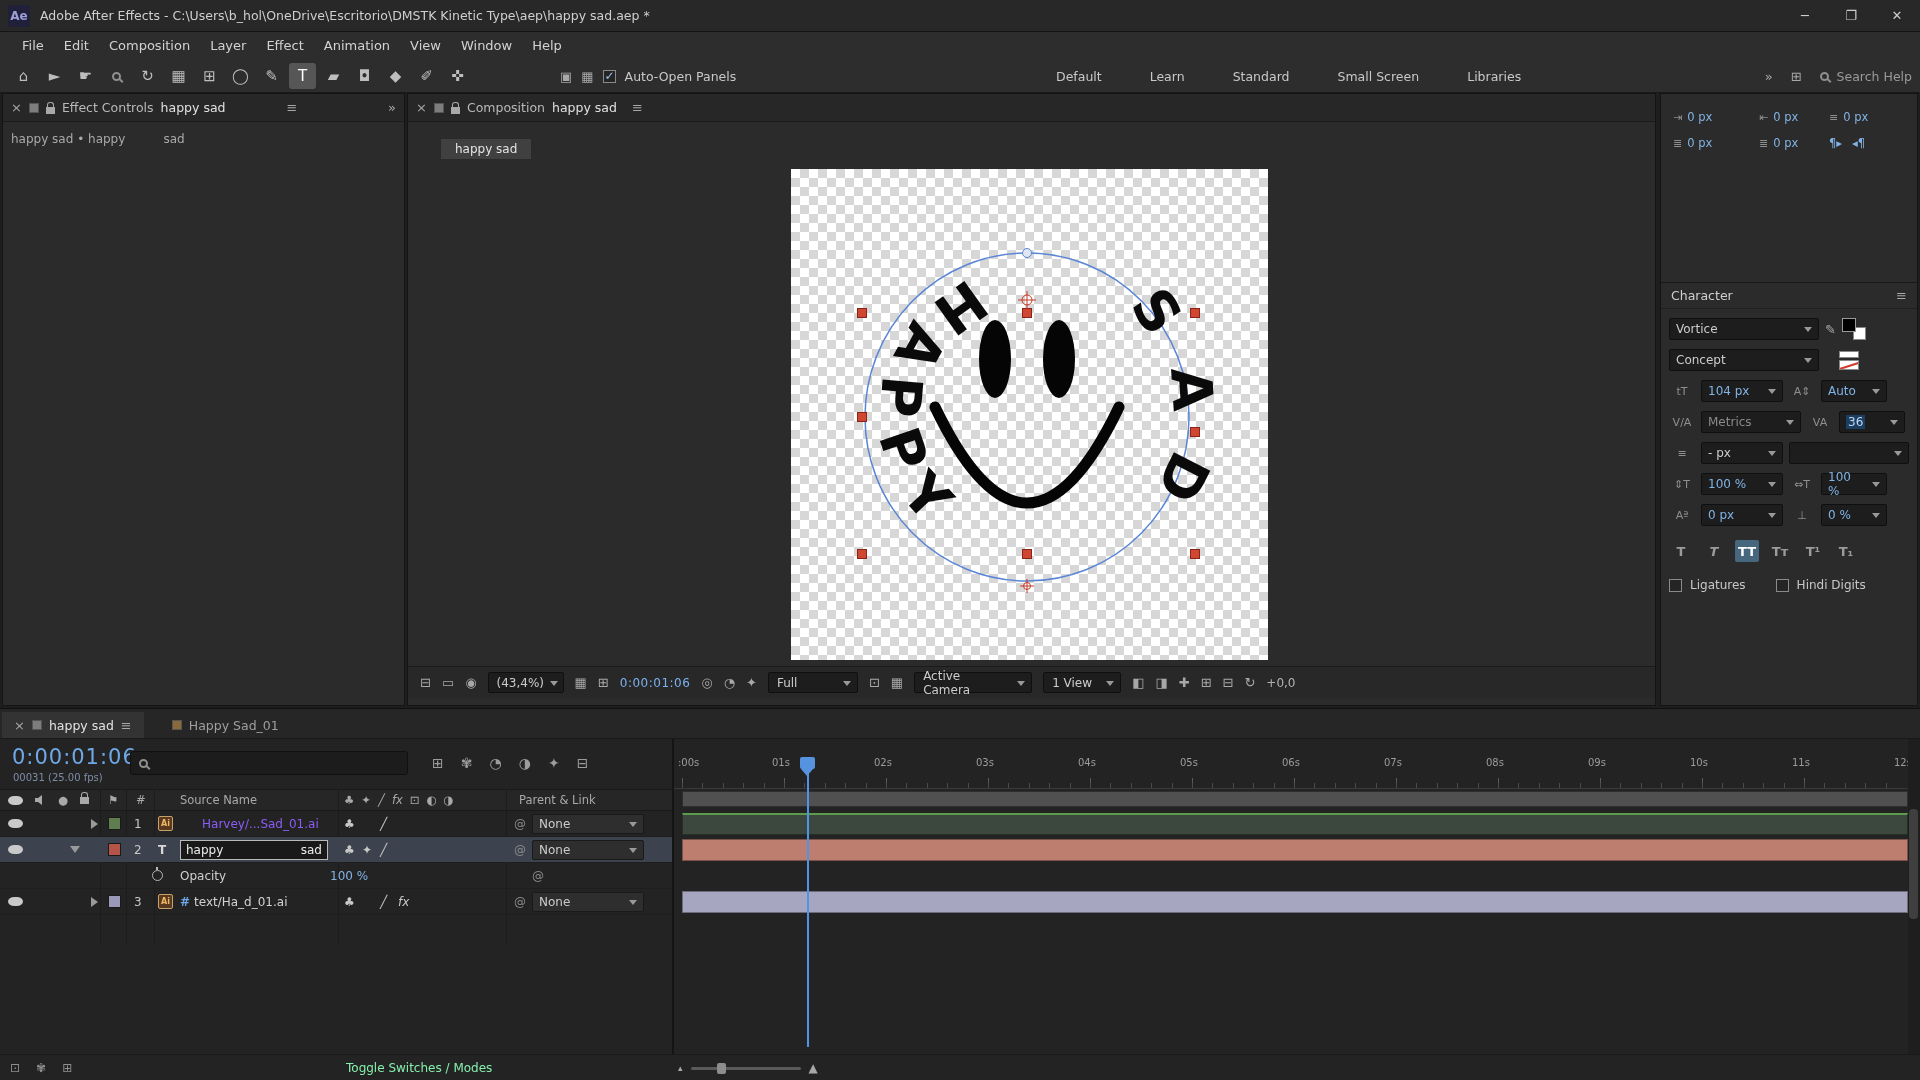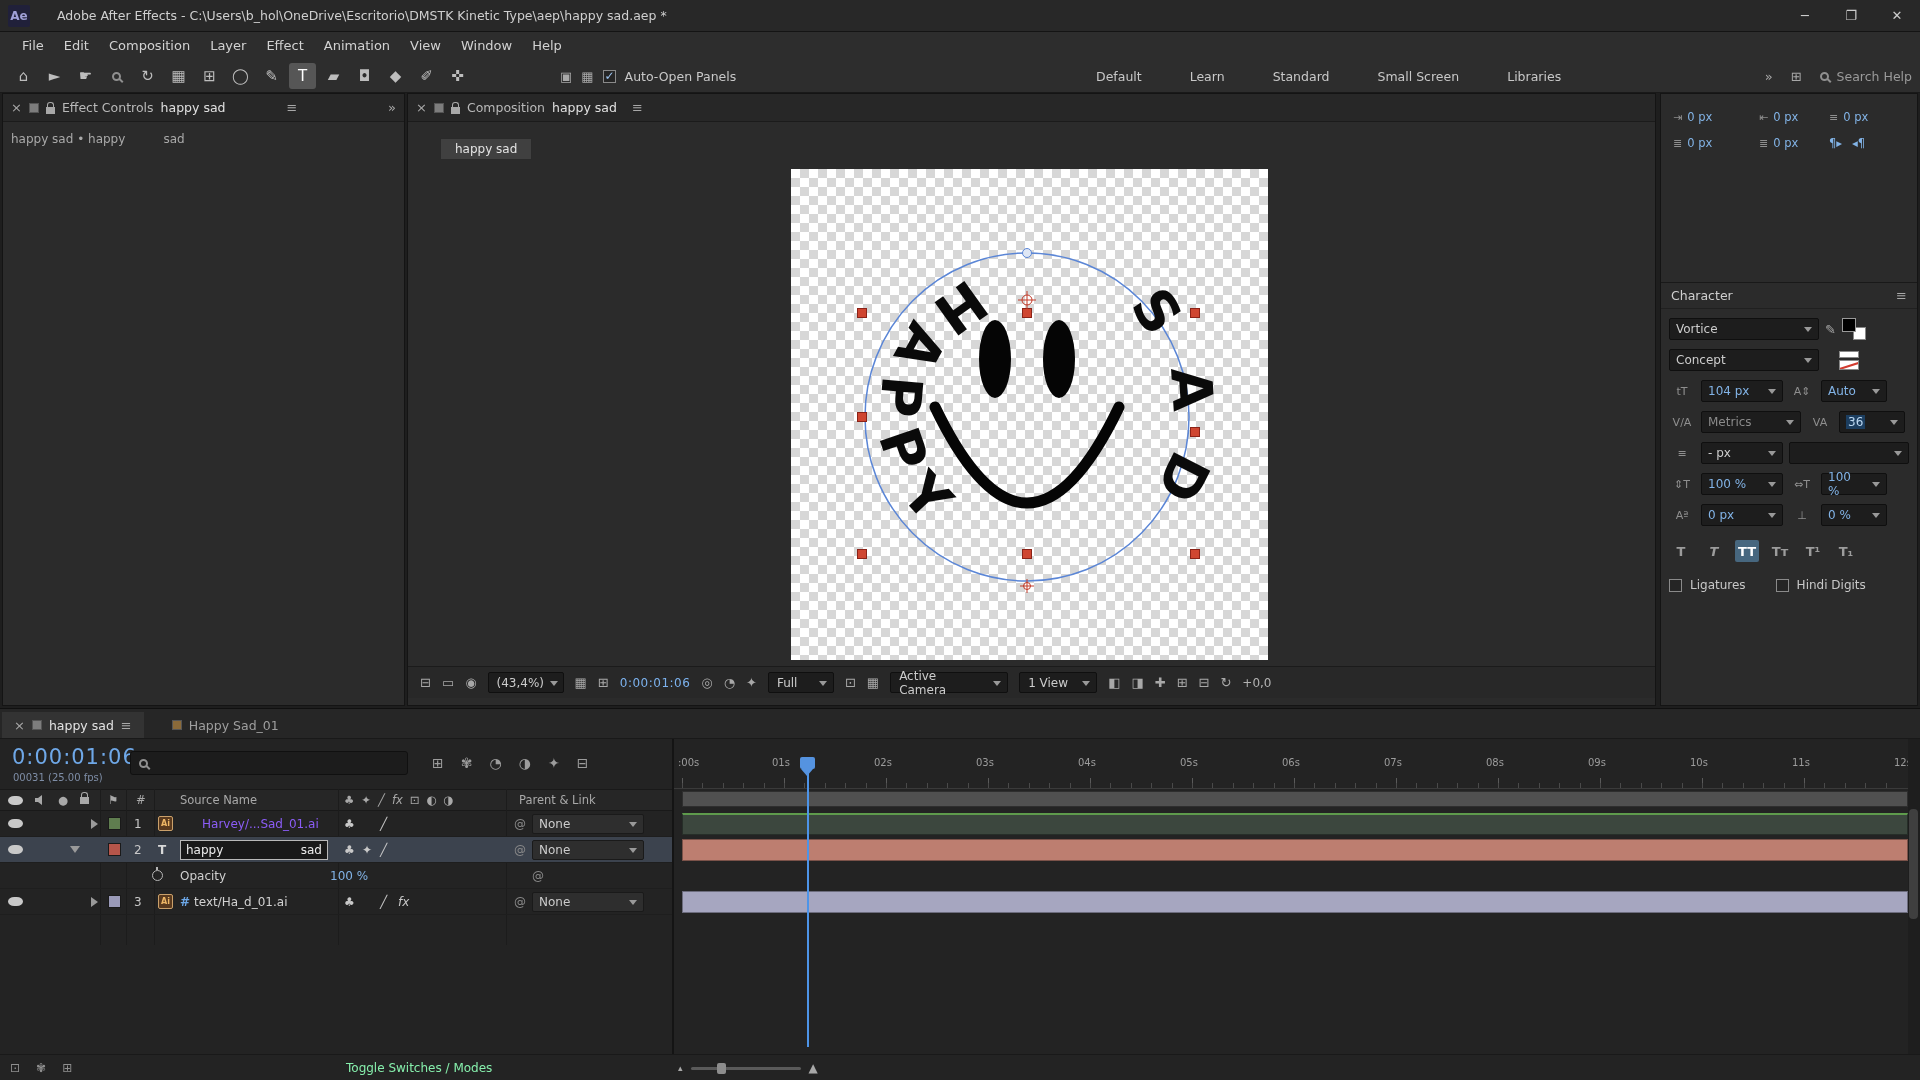--- a/index.html
+++ b/index.html
@@ -24,35 +24,35 @@
   .stw::before { content:''; position:absolute; left:3px; top:-4px; width:2px; height:3px; background:#b5b5b5; }
   .cb { width:13px; height:13px; border:1px solid #8a8a8a; background:#252525; flex:none; }
   .cb.checked { position:relative; }
   .cb.checked::after { content:'✓'; position:absolute; left:1px; top:-2px; color:#9cc3ef; font-size:12px; }
 
   
   #titlebar { left:0; top:0; width:1920px; height:32px; background:#282828; border-bottom:1px solid #141414;
               display:flex; align-items:center; position:absolute; }
   .ae-logo { width:22px; height:22px; margin:0 10px 0 8px; background:#20203a; color:#9f9fd8; font-size:12px;
              font-weight:bold; display:flex; align-items:center; justify-content:center; border-radius:2px; }
-  #titlebar .title { font-size:12.5px; color:#cfcfcf;margin-left:17px; }
+  #titlebar .title { font-size:12.5px; color:#cfcfcf; }
   .win-btns { margin-left:auto; display:flex; height:32px; }
   .win-btn { width:46px; display:flex; align-items:center; justify-content:center; color:#ccc; font-size:13px; }
 
   #menubar { left:0; top:32px; width:1920px; height:27px; background:#2d2d2d; display:flex; align-items:center;
              padding-left:12px; position:absolute; }
   .menu-item { padding:4px 10px; font-size:13px; color:#d2d2d2; }
 
   #toolbar { left:0; top:59px; width:1920px; height:34px; background:#2d2d2d; border-bottom:1px solid #191919; position:absolute; }
   .tools { display:flex; align-items:center; height:34px; padding-left:8px; }
   .tool { width:27px; height:26px; margin:0 2px; display:flex; align-items:center; justify-content:center;
           color:#bdbdbd; font-size:15px; border-radius:3px; }
   .tool.active { background:#565656; color:#fff; }
   .auto-open { position:absolute; left:560px; top:0; height:34px; display:flex; align-items:center; gap:9px; }
-  .ws-area { position:absolute; left:1072px; top:0; height:34px; display:flex; align-items:center; }
+  .ws-area { position:absolute; left:1032px; top:0; height:34px; display:flex; align-items:center; }
   .ws { padding:0 24px; font-size:12.5px; color:#c8c8c8; }
   .tb-right { position:absolute; right:8px; top:0; height:34px; display:flex; align-items:center; gap:18px; color:#9a9a9a; }
   .search-help { display:flex; align-items:center; gap:8px; font-size:12.5px; color:#9a9a9a; }
 
   
   .panel { position:absolute; background:#2b2b2b; border:1px solid #141414; }
   .panel-header { height:28px; background:#272727; border-bottom:1px solid #1b1b1b; display:flex; align-items:center;
                   padding:0 8px; gap:7px; font-size:12.5px; color:#b9b9b9; }
   .panel-title-strong { color:#e0e0e0; }
 
@@ -291,21 +291,21 @@
     <span class="dd" style="width:76px;">
       <span>(43,4%)</span>
       <span class="caret"></span>
     </span>
     <span class="ic">▦</span>
     <span class="ic">⊞</span>
     <span class="tc-blue">0:00:01:06</span>
     <span class="ic">◎</span>
     <span class="ic">◔</span>
     <span class="ic">✦</span>
-    <span class="dd" style="width:66px;">
+    <span class="dd" style="width:90px;">
       <span>Full</span>
       <span class="caret"></span>
     </span>
     <span class="ic">⊡</span>
     <span class="ic">▦</span>
     <span class="dd" style="width:118px;">
       <span>Active Camera</span>
       <span class="caret"></span>
     </span>
     <span class="dd" style="width:78px;">

